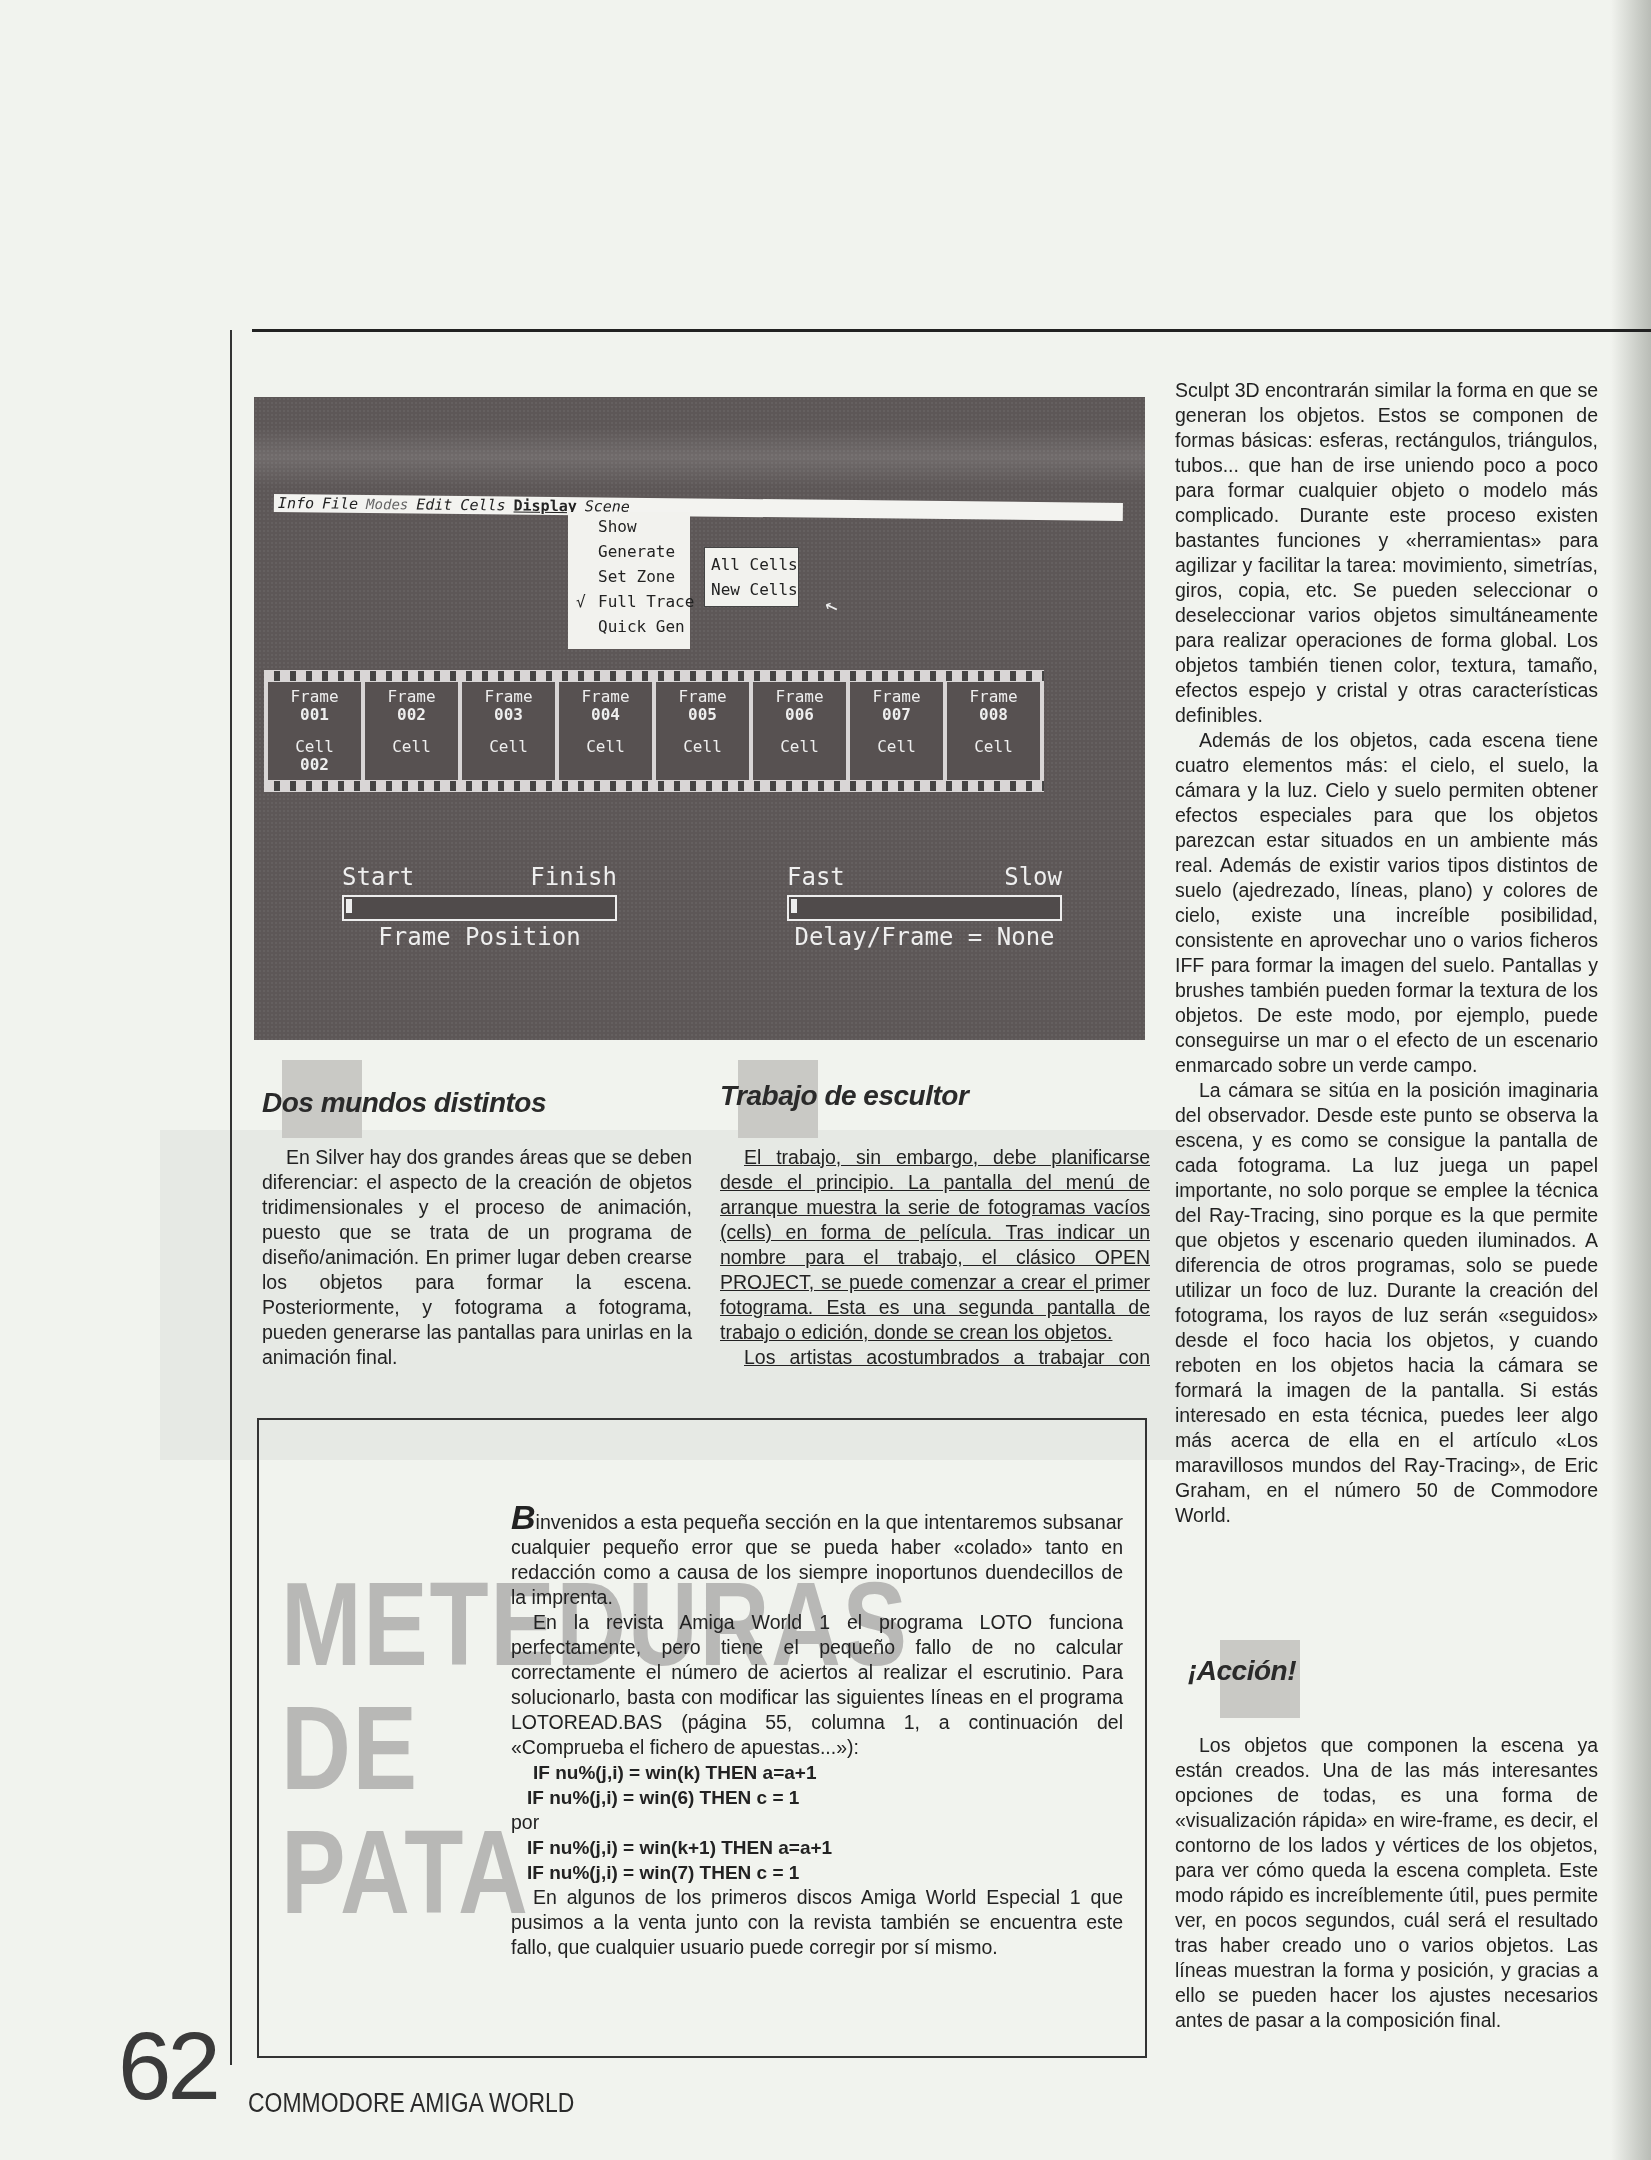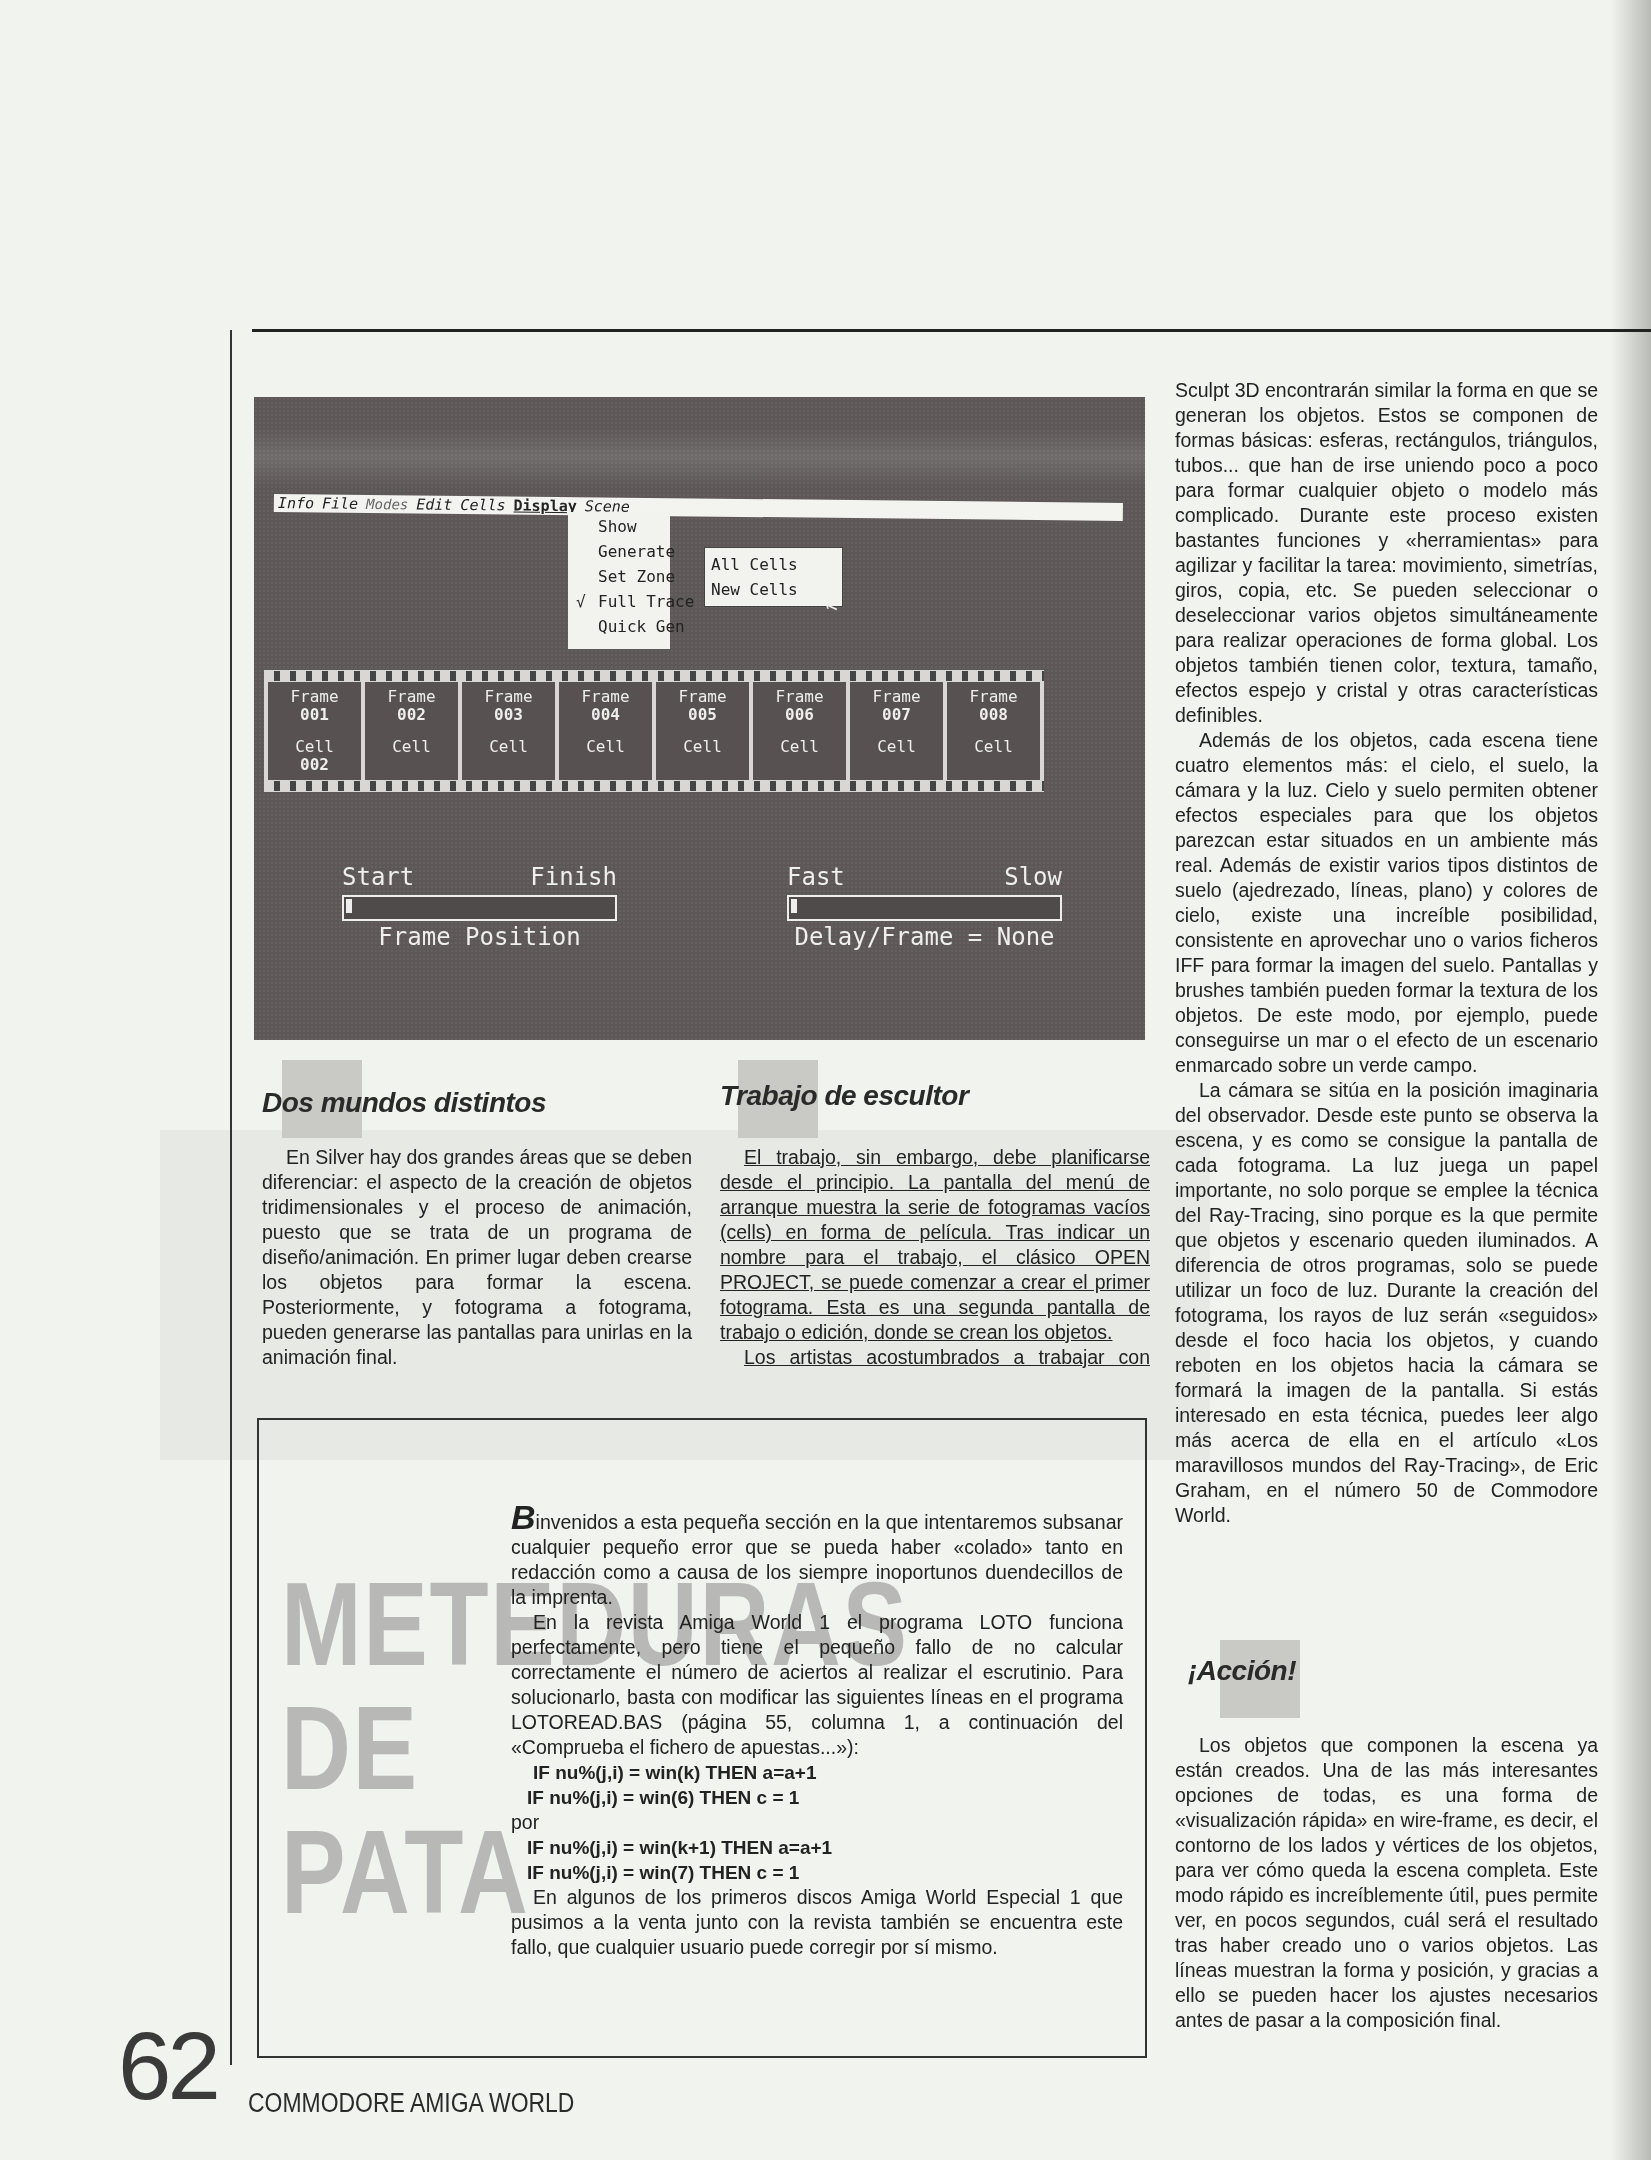--- a/index.html
+++ b/index.html
@@ -33,27 +33,27 @@
   .menubar {
     position: absolute; left: 20px; top: 97px; width: 845px; height: 18px;
     background: #f3f3f0; color: #222; font-size: 15px; line-height: 18px;
     transform: rotate(0.6deg); transform-origin: left top;
     display: flex; gap: 8px; padding-left: 4px; white-space: nowrap;
   }
   .menubar span { font-style: italic; }
   .menubar .active { font-weight: bold; text-decoration: underline; font-style: normal; }
   .menubar .dim { font-size: 14px; color: #666; }
   .dropdown {
-    position: absolute; left: 314px; top: 115px; width: 102px; height: 135px;
+    position: absolute; left: 314px; top: 115px; width: 122px; height: 135px;
     background: #f2f2ee; color: #222; font-size: 16px; line-height: 25px; padding-top: 2px;
   }
   .dropdown div { padding-left: 30px; white-space: nowrap; }
   .dropdown .check { position: absolute; left: 8px; }
   .submenu {
-    position: absolute; left: 450px; top: 150px; width: 139px; height: 60px;
+    position: absolute; left: 450px; top: 150px; width: 95px; height: 60px;
     background: #f2f2ee; color: #222; font-size: 16px; line-height: 25px; padding: 4px 0 0 6px;
     box-sizing: border-box; border: 1px solid #444;
   }
   .pointer { position: absolute; left: 570px; top: 195px; font-size: 22px; color: #eee; transform: rotate(-20deg); }
 
   .film {
     position: absolute; left: 10px; top: 273px; width: 780px; height: 122px;
     background: #d9d6d6;
   }
   .film .sprockets {

